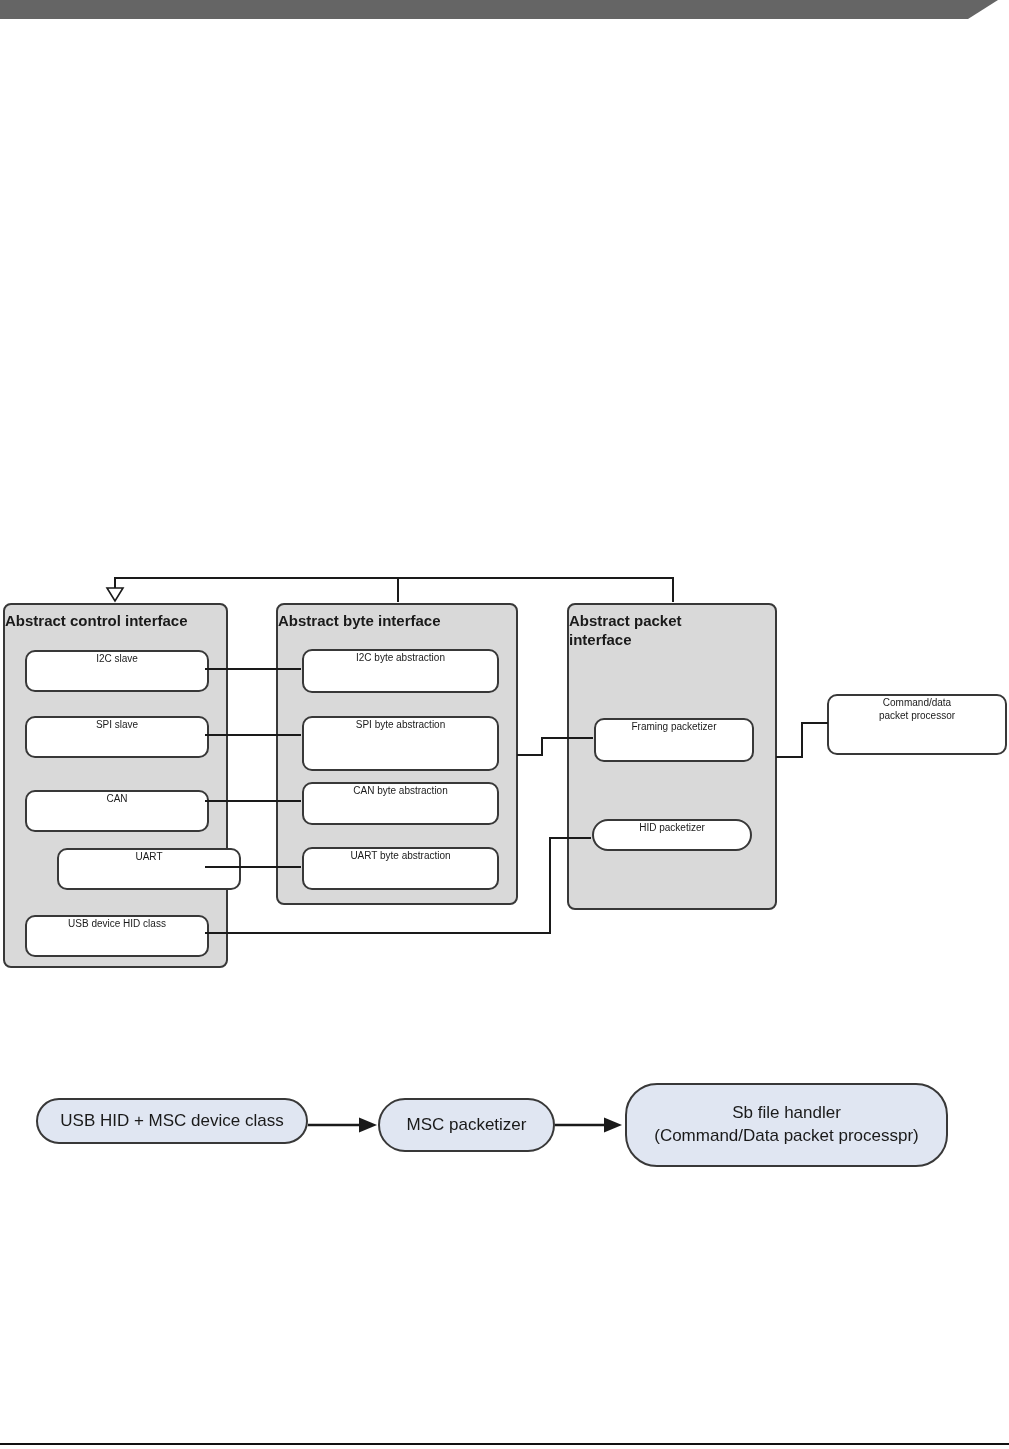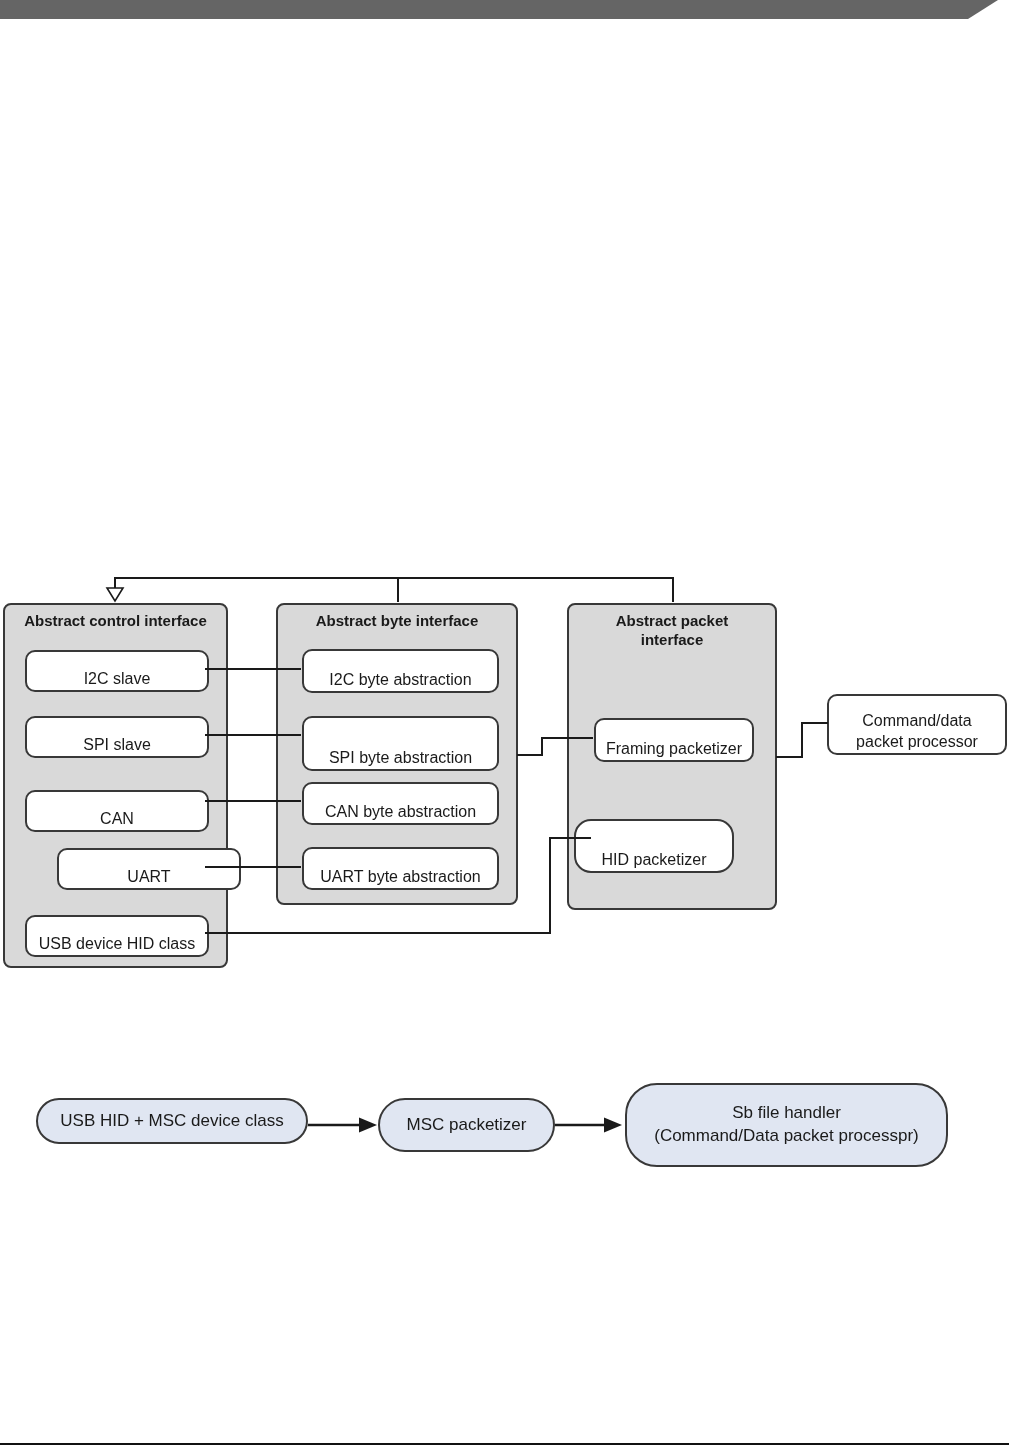--- a/index.html
+++ b/index.html
@@ -35,38 +35,38 @@
     position: absolute;
     background: #d9d9d9;
     border: 2px solid #383838;
     border-radius: 8px;
     box-sizing: border-box;
   }
   .panel-title {
     position: absolute;
     left: 0; right: 0;
     top: 7px;
-    text-align: center;
+    text-align: left;
     font-size: 15px;
     font-weight: bold;
     line-height: 1.25;
   }
 
   
   .node {
     position: absolute;
     background: #ffffff;
     border: 2px solid #383838;
     border-radius: 10px;
     box-sizing: border-box;
     display: flex;
     flex-direction: column;
     align-items: center;
-    justify-content: flex-end;
-    font-size: 16px;
+    justify-content: flex-start;
+    font-size: 10px;
     text-align: center;
     line-height: 1.3;
   }
 
   
   .pill {
     position: absolute;
     background: #e0e6f2;
     border: 2px solid #383838;
     box-sizing: border-box;
@@ -130,21 +130,21 @@
   </div>
 
   <div class="panel" style="left:567px; top:603px; width:210px; height:307px;">
     <div class="panel-title">
       <div>Abstract packet</div>
       <div>interface</div>
     </div>
     <div class="node" style="left:25px; top:113px; width:160px; height:44px;">
       <span>Framing packetizer</span>
     </div>
-    <div class="node" style="left:5px; top:214px; width:160px; height:54px;border-radius:17px;">
+    <div class="node" style="left:23px; top:214px; width:160px; height:32px;border-radius:17px;">
       <span>HID packetizer</span>
     </div>
   </div>
 
   <div class="node" style="left:827px; top:694px; width:180px; height:61px;">
     <div>Command/data</div>
     <div>packet processor</div>
   </div>
 
   <div class="pill" style="left:36px; top:1098px; width:272px; height:46px; border-radius:27px;">

